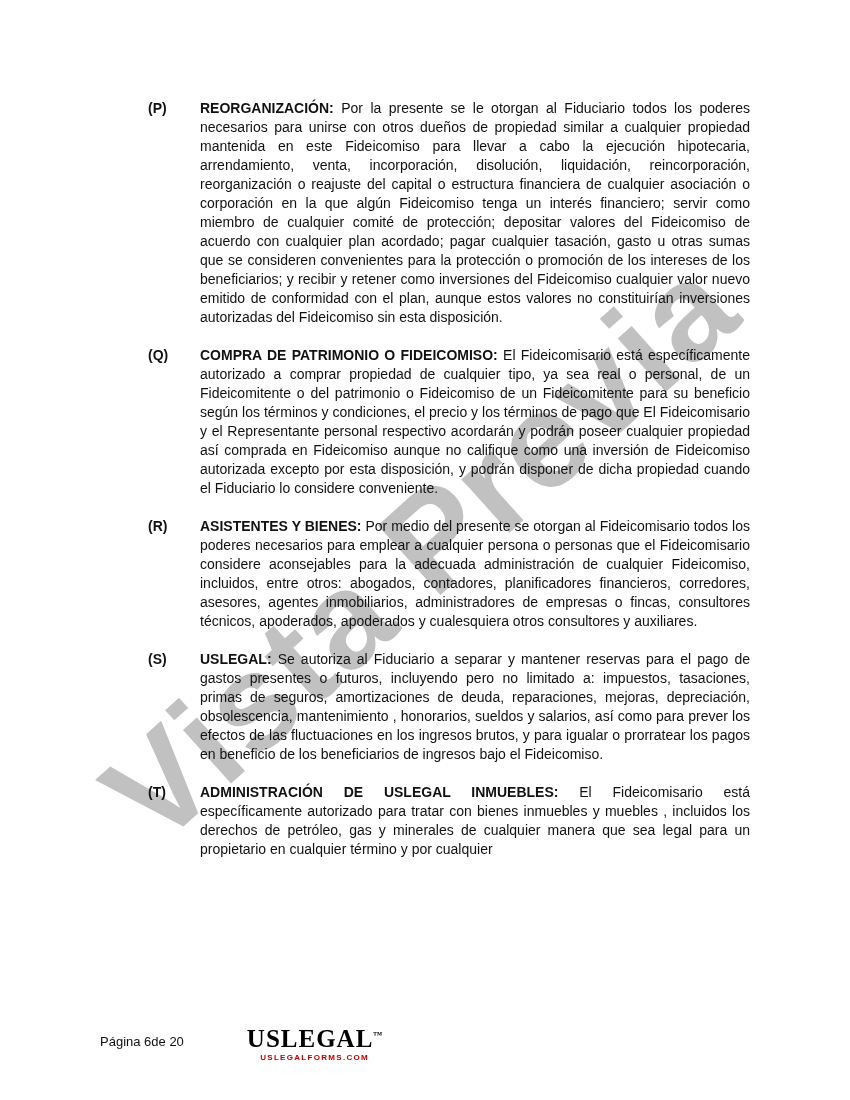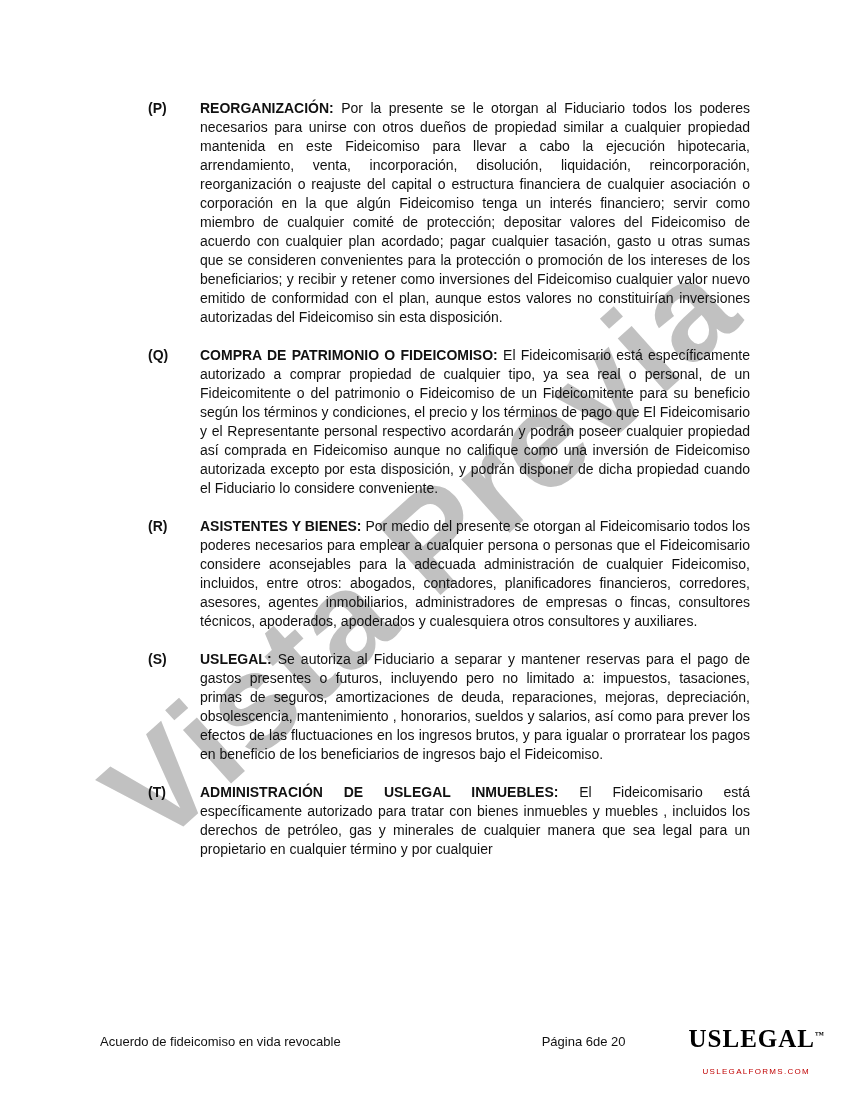--- a/index.html
+++ b/index.html
@@ -72,23 +72,23 @@
     color: #000000;
     font-size: 25px;
     line-height: 1;
     letter-spacing: 1px;
     white-space: nowrap;
   }
   .brand-tm { font-size: 9px; vertical-align: super; letter-spacing: 0; }
   .brand-sub {
     color: #c00000;
     font-size: 8px;
-    font-weight: normal;
+    font-weight: bold;
     letter-spacing: 1.3px;
-    margin-top: 16px;
+    margin-top: 2px;
   }
 </style>
 </head>
 <body>
 
 <div class="page">
 
   <div class="watermark">Vista Previa</div>
 
   <div class="content">
@@ -129,21 +129,20 @@
       <div class="para-letter">(T)</div>
       <div class="para-body">
         <span class="para-heading">ADMINISTRACIÓN DE USLEGAL INMUEBLES:</span>
         <span>El Fideicomisario está específicamente autorizado para tratar con bienes inmuebles y muebles , incluidos los derechos de petróleo, gas y minerales de cualquier manera que sea legal para un propietario en cualquier término y por cualquier</span>
       </div>
     </div>
 
   </div>
 
   <div class="footer">
-    <div class="footer-left">Acuerdo de fideicomiso en vida revocable</div>
     <div class="footer-page">Página 6de 20</div>
     <div class="brand">
       <div class="brand-name"><span>USLEGAL</span><span class="brand-tm">™</span></div>
       <div class="brand-sub">USLEGALFORMS.COM</div>
     </div>
   </div>
 
 </div>
 
 </body></html>

